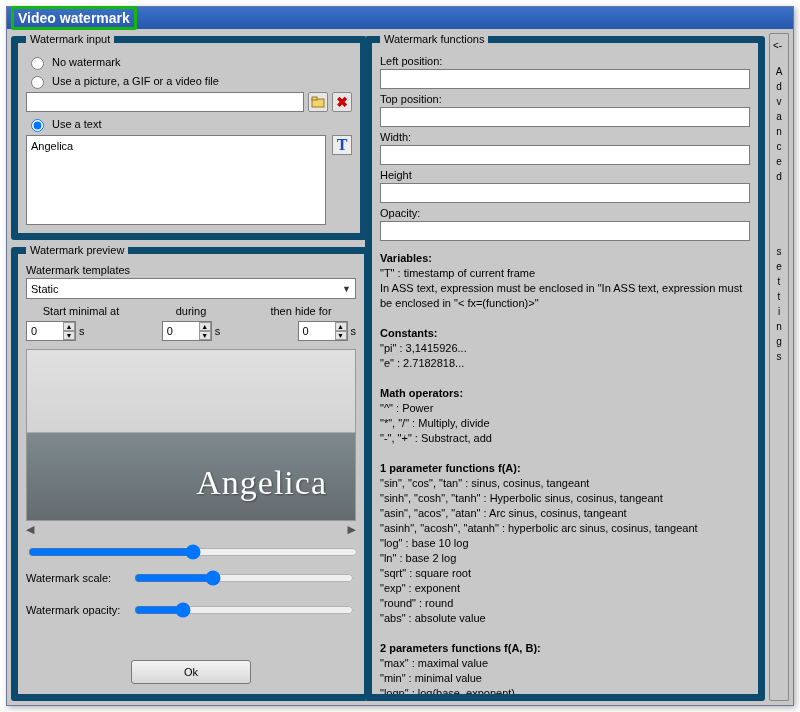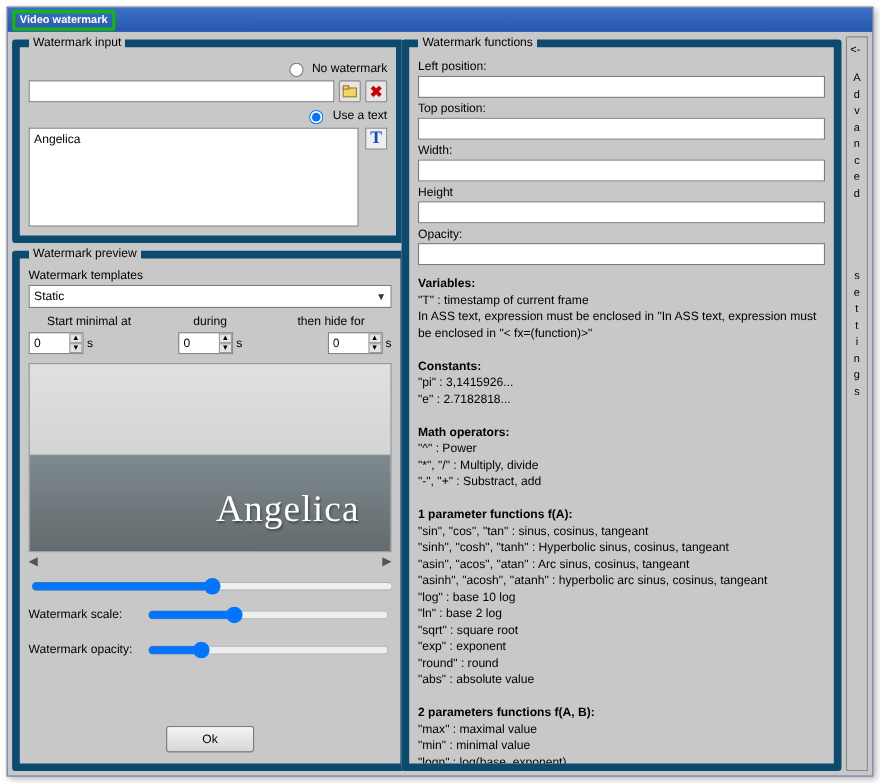--- a/index.html
+++ b/index.html
@@ -1,29 +1,29 @@
 <!DOCTYPE html>
 <html><head>
 <meta charset="utf-8">
 <style>
   * { box-sizing: border-box; font-family: Tahoma, Arial, sans-serif; font-size: 11px; }
   body { margin: 0; background: #fff; padding: 6px; }
   .window { width: 788px; height: 700px; border: 1px solid #6b7a99; background: #c8c8c8; box-shadow: 2px 2px 6px rgba(0,0,0,0.3); display:flex; flex-direction:column; }
   .titlebar { height: 22px; background: linear-gradient(#3d72c9,#2557ac); display:flex; align-items:center; padding:0 4px; }
-  .titlebar .title { color:#fff; font-weight:bold; font-size:10px; padding:1px 4px; }
+  .titlebar .title { color:#fff; font-weight:bold; font-size:14px; padding:1px 4px; }
   .hl-green { border: 3px solid #14b70a; border-radius:2px; }
   .body { flex:1; display:flex; padding:4px; gap:4px; overflow:hidden; }
   .col-left { width:350px; display:flex; flex-direction:column; gap:4px; }
   .col-right { flex:1; display:flex; flex-direction:column; }
   .adv-panel { width:20px; border:1px solid #888; background:#c8c8c8; border-radius:2px 0 0 2px; position:relative; }
   .adv-panel-inner { position:absolute; top:30px; left:0; width:100%; text-align:center; font-size:10px; line-height:15px; }
   .adv-arrow { position:absolute; top:6px; left:3px; font-size:10px; }
   fieldset.grp { border:7px solid #0c4a6e; border-radius:3px; margin:0; padding:6px 8px 8px; background:#c8c8c8; }
   fieldset.grp > legend { padding:0 4px; color:#000; }
-  .radio-row { display:flex; align-items:center; gap:5px; margin:3px 0;justify-content:flex-end; }
+  .radio-row { display:flex; align-items:center; gap:5px; margin:3px 0; }
   .file-row { display:flex; align-items:center; gap:4px; margin:2px 0 4px; }
   .txt { flex:1; height:20px; background:#fff; border:1px solid #7b7b7b; padding:2px 4px; }
   .icon-btn { width:20px; height:20px; border:1px solid #888; background:#e6e6e6; display:flex; align-items:center; justify-content:center; border-radius:2px; }
   .del-ic { color:#c00; font-weight:bold; font-size:14px; }
   .txtarea { width:300px; height:90px; background:#fff; border:1px solid #7b7b7b; padding:4px; resize:none; }
   .tpl-hdr { text-align:left; margin:2px 0; }
   .combo { width:100%; height:21px; background:#fff; border:1px solid #7b7b7b; display:flex; align-items:center; justify-content:space-between; padding:0 4px; margin-bottom:6px; }
   .combo .chev { font-size:9px; color:#333; }
   .timing-row { display:flex; justify-content:space-between; margin-bottom:4px; }
   .timing-col { text-align:center; flex:1; }
@@ -34,21 +34,21 @@
   .spin-btns { position:absolute; right:1px; top:1px; width:12px; display:flex; flex-direction:column; }
   .spin-btns span { height:9px; background:#e4e4e4; border:1px solid #999; font-size:7px; line-height:7px; text-align:center; }
   .preview-box { margin-top:8px; width:330px; height:172px; border:1px solid #999; background:linear-gradient(#e0e0e0 0%, #d4d4d4 48%, #7e8a8e 49%, #636b6e 100%); position:relative; overflow:hidden; }
   .preview-box .wm-text { position:absolute; bottom:18px; right:28px; color:#fff; font-family:Georgia,serif; font-size:34px; letter-spacing:1px; text-shadow:1px 1px 2px rgba(0,0,0,0.4); }
   .preview-nav { display:flex; justify-content:space-between; margin:2px 0 6px; font-size:9px; color:#555;}
   .hslider { width:100%; }
   .slider-row { display:flex; align-items:center; margin:6px 0; gap:6px; }
   .slider-row label { width:100px; text-align:left; }
   .slider-row input[type=range] { flex:1; }
   .btn-row { margin-top:auto; display:flex; justify-content:center; gap:10px; padding:6px 0 2px; }
-  .btn { width:80px; height:24px; background:linear-gradient(#f4f4f4,#d7d7d7); border:1px solid #7a7a7a; border-radius:3px; }
+  .btn { width:120px; height:24px; background:linear-gradient(#f4f4f4,#d7d7d7); border:1px solid #7a7a7a; border-radius:3px; }
   .fn-grp { flex:1; overflow:hidden; }
   .fn-label { display:block; margin:4px 0 2px; }
   .help { margin-top:10px; line-height:15px; }
   .help b { font-weight:bold; }
   .use-text-row { display:flex; align-items:flex-start; gap:6px;}
   .t-icon { color:#1548c2; font-family:'Times New Roman',serif; font-weight:bold; font-size:16px; border:1px solid #888; width:20px; height:20px; display:flex; align-items:center; justify-content:center; background:#eee;}
   .folder-ic svg { display:block; }
 </style>
 </head>
 <body>
@@ -58,20 +58,24 @@
     <span class="title hl-green">Video watermark</span>
   </div>
   <div class="body">
 
     <div class="col-left">
       <fieldset class="grp">
         <legend>Watermark input</legend>
         <div class="radio-row">
           <input type="radio" name="wm" style="">
           <label>No watermark</label>
+        </div>
+        <div class="radio-row">
+          <input type="radio" name="wm" style="">
+          <label>Use a picture, a GIF or a video file</label>
         </div>
         <div class="file-row">
           <input class="txt" value="" style="">
           <span class="icon-btn folder-ic">
             <svg width="14" height="12">
                 <rect x="1" y="3" width="12" height="8" fill="#f3d36b" stroke="#9a7b1f"></rect>
                 <rect x="1" y="1" width="5" height="3" fill="#f3d36b" stroke="#9a7b1f"></rect>
               </svg>
           </span>
           <span class="icon-btn">

